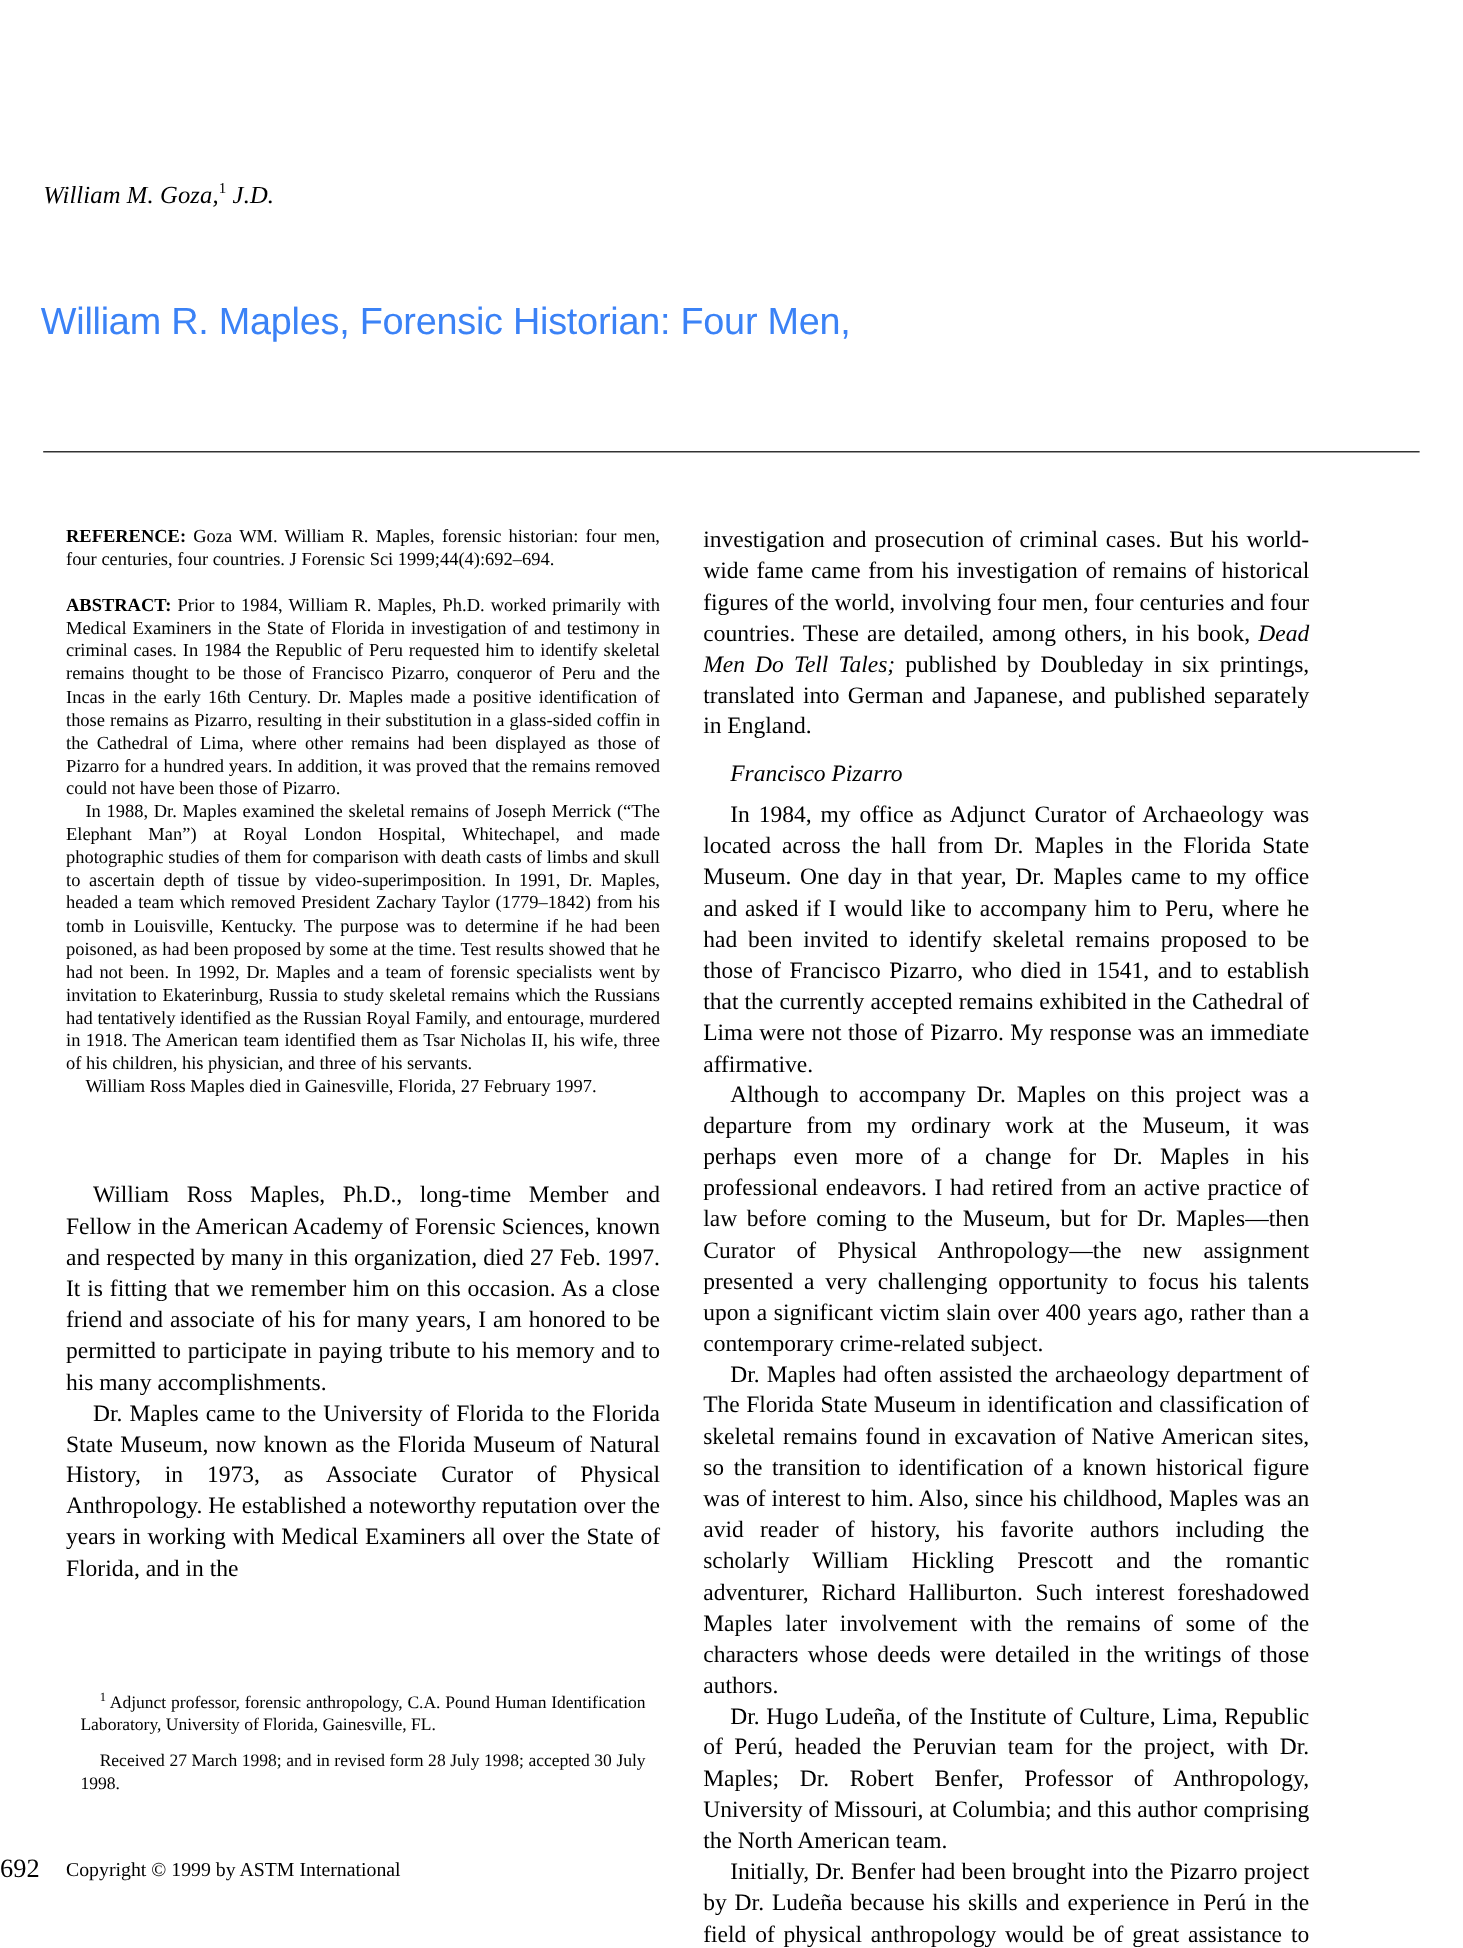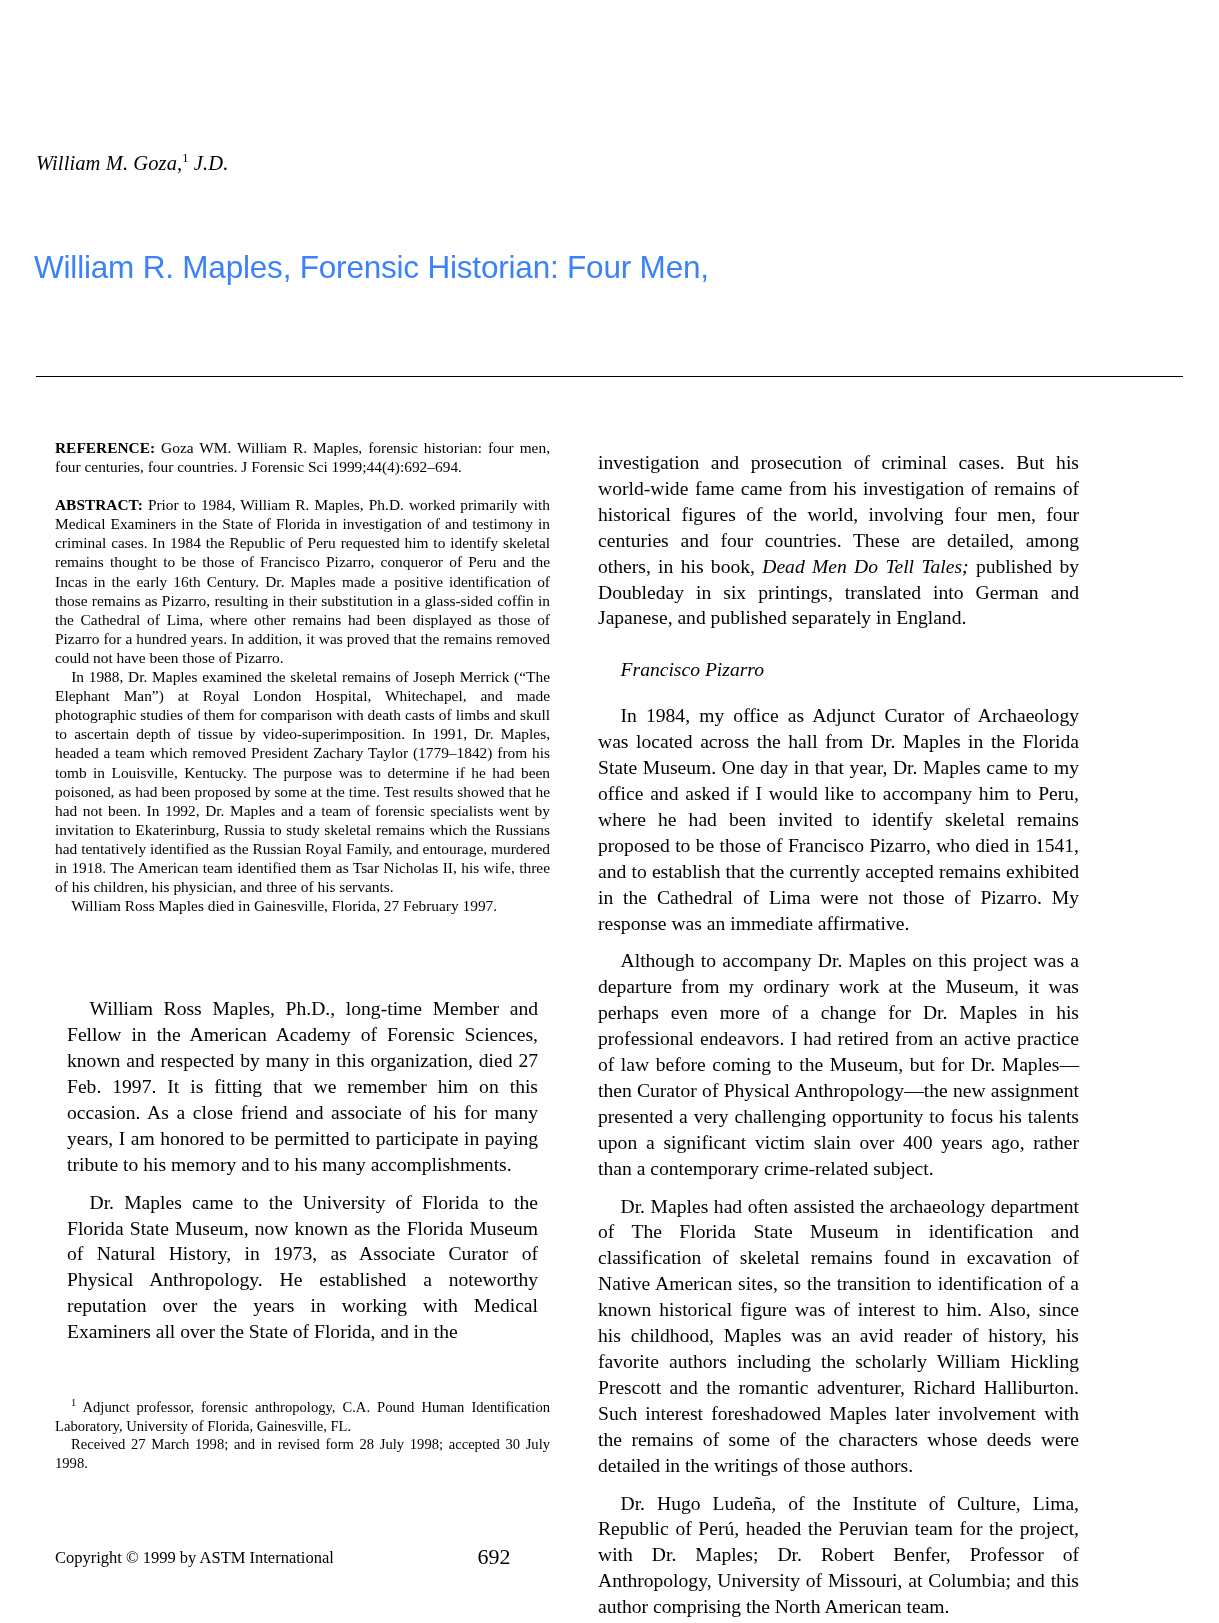--- a/index.html
+++ b/index.html
@@ -85,21 +85,21 @@
   .meta .run-on { text-indent: 1.05em; }
   .meta .lead { font-weight: bold; }
   .block-gap { height: 19px; }
 
   
   .body {
     font-size: 19.6px;
     line-height: 25.9px;
     text-align: justify;
   }
-  .body p { margin: 12px; text-indent: 1.15em; }
+  .body p { margin: 0; text-indent: 1.15em; }
   .body p.noindent { text-indent: 0; }
 
   .section-head {
     font-style: italic;
     font-size: 19.6px;
     line-height: 25.9px;
     text-align: left;
     margin: 0;
     padding-top: 14px;
     padding-bottom: 8px;
@@ -109,42 +109,41 @@
   
   .footnote-zone {
     position: absolute;
     left: 55px;
     top: 1398px;
     width: 495px;
     font-size: 14.6px;
     line-height: 18.6px;
     text-align: justify;
   }
-  .footnote-zone p { margin: 0; text-indent: 1.1em; }
+  .footnote-zone p { margin: 12px; text-indent: 1.1em; }
   .footnote-zone sup {
     font-size: 10.5px;
     vertical-align: super;
     line-height: 0;
   }
 
   .copyright {
     position: absolute;
     left: 55px;
     top: 1548px;
     font-size: 16.5px;
     line-height: 20px;
     white-space: nowrap;
   }
 
   .folio {
     position: absolute;
     left: 0;
     top: 1544px;
     width: 988px;
-    text-align: center;
     font-size: 22px;
   }
 </style>
 </head>
 <body>
 
 <div class="page">
 
   <div class="author-line">
     <span>William M. Goza,</span><sup>1</sup><span> J.D.</span>

